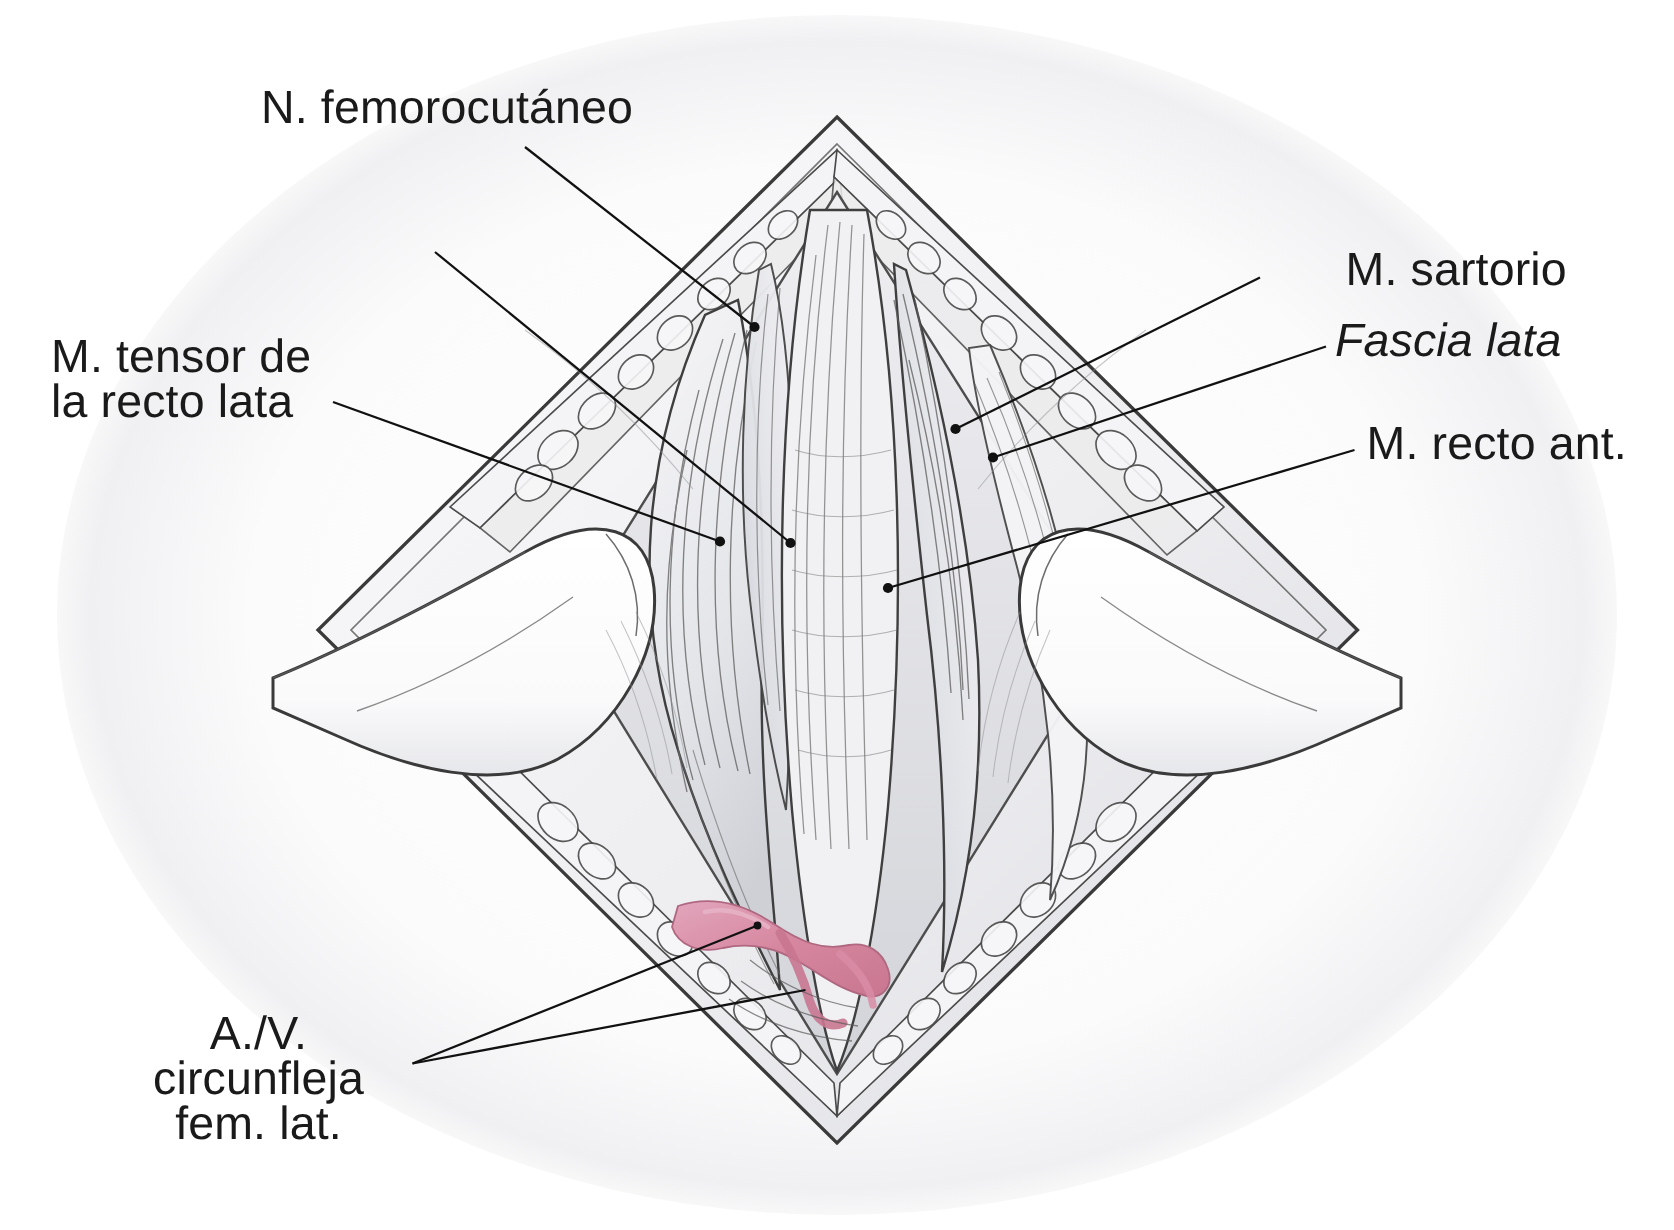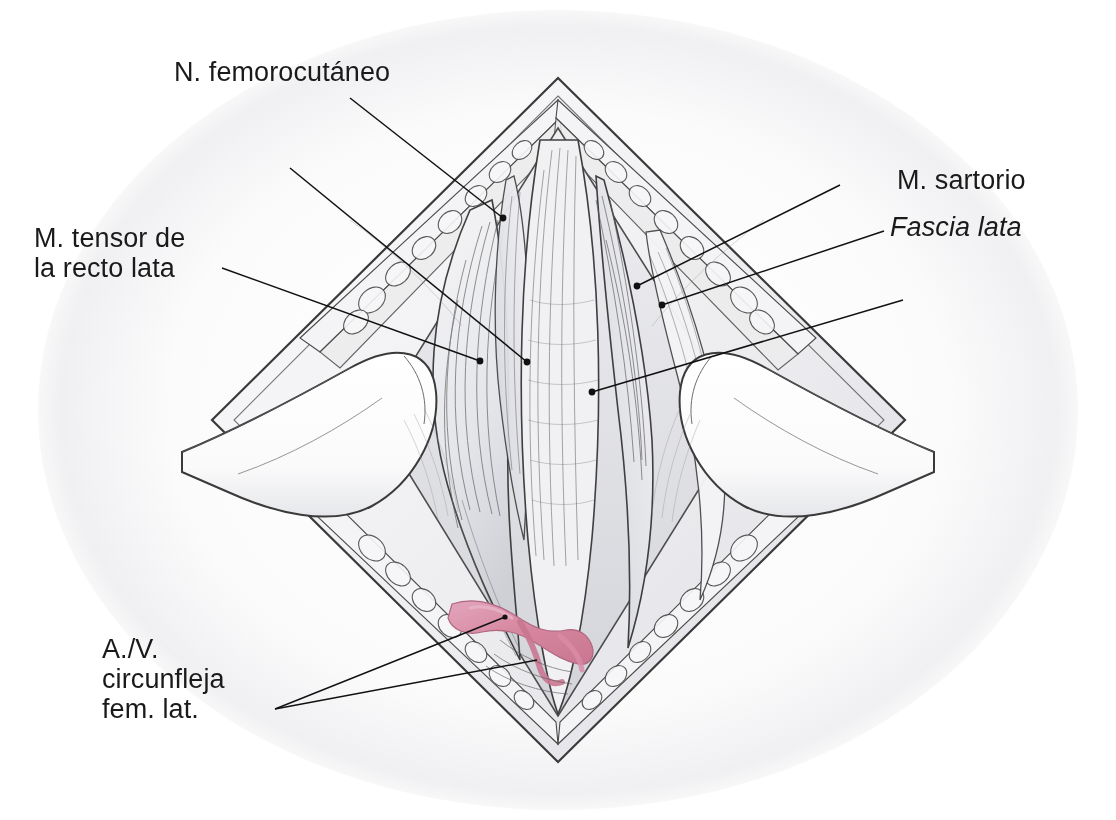--- a/index.html
+++ b/index.html
@@ -19,21 +19,21 @@
     position: absolute;
     left: 0;
     top: 0;
     width: 1116px;
     height: 820px;
   }
   .label {
     position: absolute;
     color: #1a1a1a;
     font-family: "Liberation Sans", sans-serif;
-    font-size: 27px;
+    font-size: 31px;
     line-height: 30px;
     white-space: pre;
     letter-spacing: 0.1px;
   }
   .label.right {
     text-align: left;
   }
 </style>
 </head>
 <body>
@@ -286,18 +286,19 @@
   <div class="label" style="left:174px; top:57px;">N. femorocutáneo</div>
 
 
   <div class="label" style="left:34px; top:223px;">M. tensor de
 la recto lata</div>
 
   <div class="label right" style="left:897px; top:165px;">M. sartorio</div>
 
   <div class="label right" style="left:890px; top:212px;font-style:italic;">Fascia lata</div>
 
-
-  <div class="label" style="left:102px; top:634px;">A./V.
+  <div class="label right" style="left:911px; top:281px;">M. recto ant.</div>
+
+  <div class="label" style="left:102px; top:674px;text-align:center;">A./V.
 circunfleja
 fem. lat.</div>
 
 </div>
 
 </body></html>

